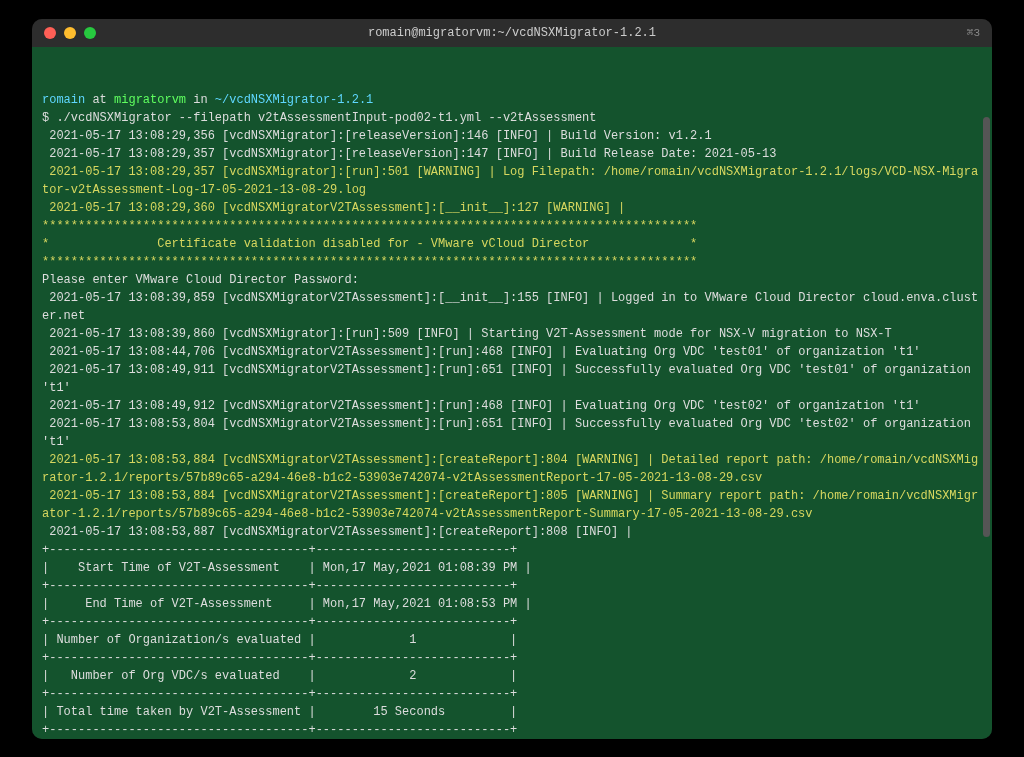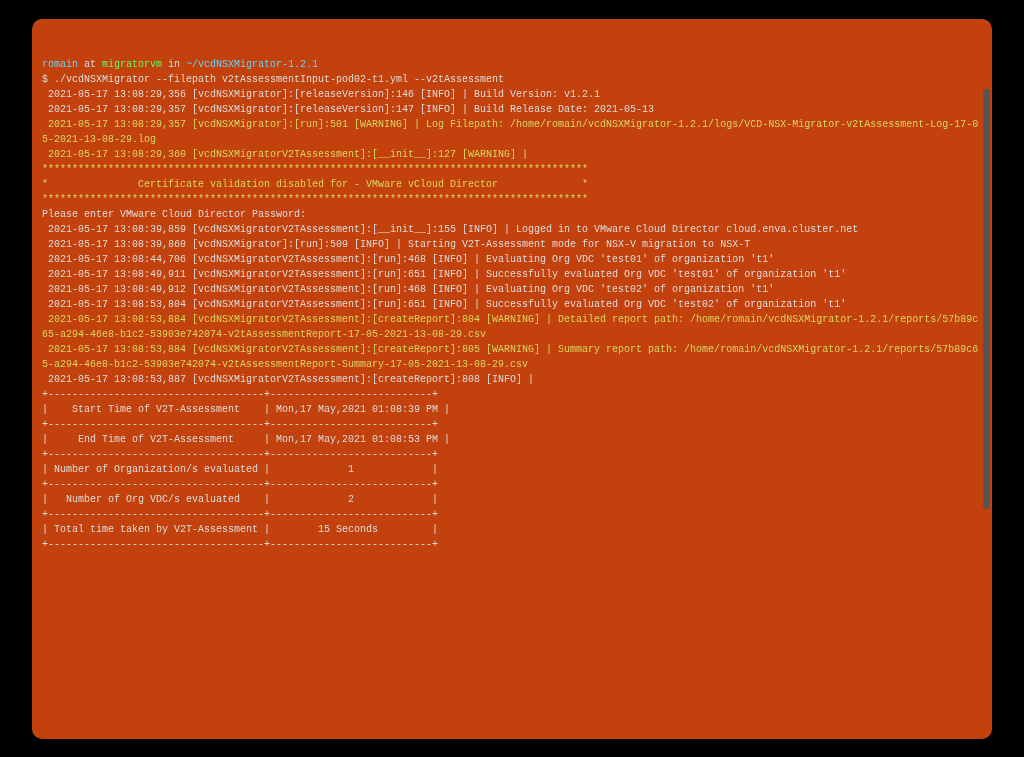--- a/index.html
+++ b/index.html
@@ -57,24 +57,24 @@
       font-weight: 500;
       pointer-events: none;
     }
     .titlebar-right {
       margin-left: auto;
       color: #888;
       font-size: 11px;
     }
     .terminal-content {
       flex: 1;
-      background: #c2410c;
+      background: #14532d;
       padding: 8px 10px;
       color: #ddd;
-      font-size: 10px;
+      font-size: 12px;
       line-height: 1.5;
       overflow-y: auto;
       position: relative;
       white-space: pre-wrap;
       word-break: break-all;
     }
     .scrollbar {
       position: absolute;
       right: 2px;
       top: 70px;
@@ -96,20 +96,29 @@
       font-family: inherit;
       white-space: pre-wrap;
       word-break: break-all;
       margin: 0;
     }
   </style>
 </head>
 <body>
 
 <div class="terminal-window">
+  <div class="titlebar">
+    <div class="traffic-lights">
+      <div class="light red"></div>
+      <div class="light yellow"></div>
+      <div class="light green"></div>
+    </div>
+    <div class="title">romain@migratorvm:~/vcdNSXMigrator-1.2.1</div>
+    <div class="titlebar-right">⌘3</div>
+  </div>
   <div class="terminal-content">
     <div class="scrollbar"></div>
 <pre><span class="prompt-user">romain</span><span class="prompt-at"> at </span><span class="prompt-host">migratorvm</span><span class="prompt-in"> in </span><span class="prompt-path">~/vcdNSXMigrator-1.2.1</span>
 <span class="cmd">$ ./vcdNSXMigrator --filepath v2tAssessmentInput-pod02-t1.yml --v2tAssessment</span>
 <span class="info"> 2021-05-17 13:08:29,356 [vcdNSXMigrator]:[releaseVersion]:146 [INFO] | Build Version: v1.2.1</span>
 <span class="info"> 2021-05-17 13:08:29,357 [vcdNSXMigrator]:[releaseVersion]:147 [INFO] | Build Release Date: 2021-05-13</span>
 <span class="warn"> 2021-05-17 13:08:29,357 [vcdNSXMigrator]:[run]:501 [WARNING] | Log Filepath: /home/romain/vcdNSXMigrator-1.2.1/logs/VCD-NSX-Migrator-v2tAssessment-Log-17-05-2021-13-08-29.log</span>
 <span class="warn"> 2021-05-17 13:08:29,360 [vcdNSXMigratorV2TAssessment]:[__init__]:127 [WARNING] |</span>
 <span class="stars">*******************************************************************************************</span>
 <span class="stars">*               Certificate validation disabled for - VMware vCloud Director              *</span>

